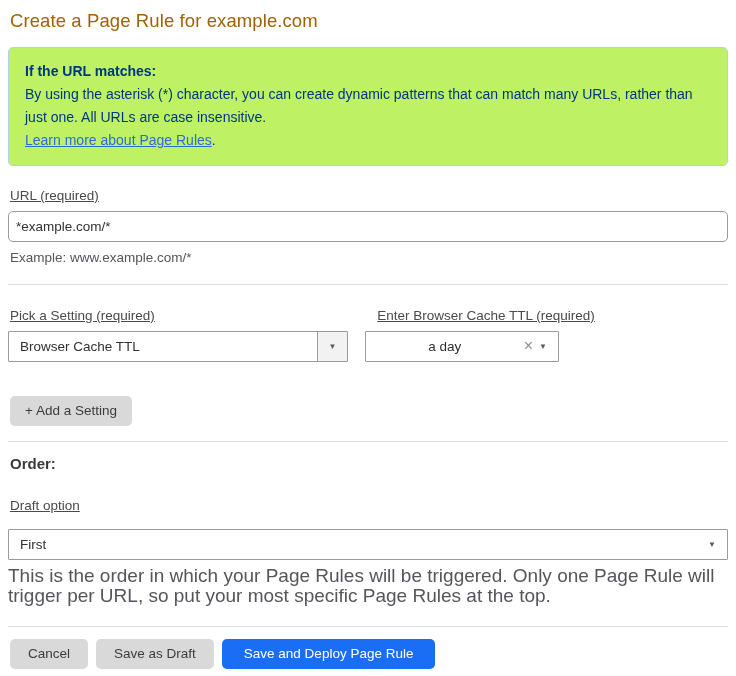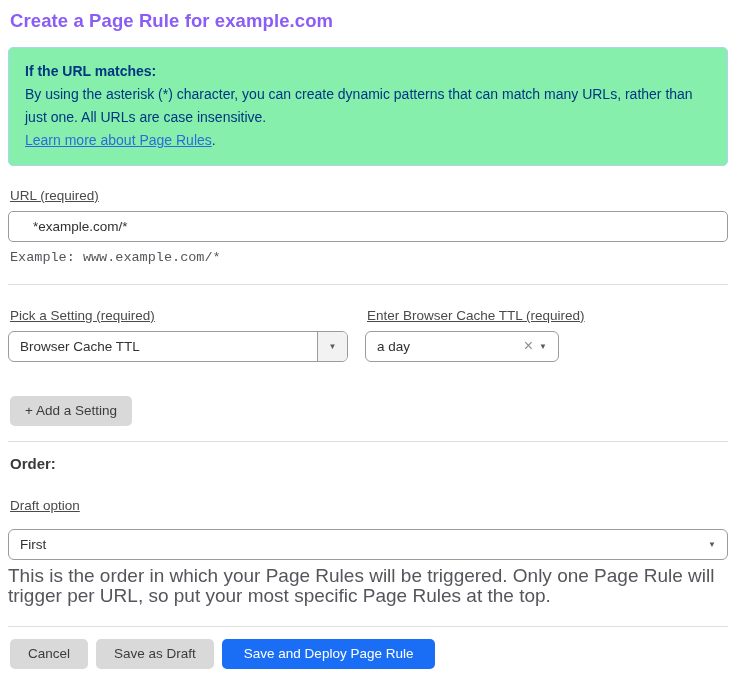--- a/index.html
+++ b/index.html
@@ -12,29 +12,29 @@
     font-family: "Liberation Sans", "DejaVu Sans", sans-serif;
     color: #313131;
     -webkit-font-smoothing: antialiased;
   }
   .page {
     padding: 8px 8px 0 8px;
     width: 736px;
   }
   .page-title {
     font-size: 18.5px;
-    font-weight: bold;
-    color: #8b5cf6;
+    font-weight: normal;
+    color: #a16207;
     margin: 2px 0 0 2px;
     letter-spacing: 0.1px;
   }
   
   .info-box {
     margin-top: 15px;
-    background: #86efac;
+    background: #bef264;
     border: 1px solid #b0d2f1;
     border-radius: 5px;
     padding: 12px 16px 13px 16px;
     color: #003682;
     font-size: 14px;
     line-height: 23px;
   }
   .info-box .info-heading {
     font-weight: bold;
   }
@@ -55,58 +55,57 @@
     display: block;
     width: 720px;
     height: 31px;
     margin-top: 8px;
     border: 1px solid #9a9aa0;
     border-radius: 5px;
     background: #ffffff;
     font-family: "Liberation Sans", "DejaVu Sans", sans-serif;
     font-size: 13.5px;
     color: #313131;
-    padding: 0 24px;
+    padding: 0 7px;
     outline: none;
   }
   .help-text {
     margin-top: 7px;
     margin-left: 2px;
     font-size: 13.5px;
     color: #55555c;
     line-height: 18px;
-    font-family: Liberation Mono, monospace;
   }
   .divider {
     border: none;
     border-top: 1px solid #dedede;
     height: 0;
     width: 720px;
     margin-top: 17px;
   }
   .section-heading {
     font-size: 15px;
     font-weight: bold;
     color: #3a3a3a;
     margin: 13px 0 0 2px;
   }
   
   .settings-row {
     display: flex;
     margin-top: 23px;
   }
   .settings-col-1 { width: 357px; }
-  .settings-col-2 { width: 240px; }
+  .settings-col-2 { width: 240px; text-align: center; }
   .dropdown {
     display: flex;
     align-items: center;
     margin-top: 8px;
     height: 31px;
     border: 1px solid #9a9aa0;
-    border-radius: 6px;
+    border-radius: 1px;
     background: #ffffff;
     font-size: 13.5px;
     color: #313131;
     cursor: pointer;
     overflow: hidden;
   }
   .dropdown-setting { width: 340px; }
   .dropdown-ttl { width: 194px; }
   .dropdown .dd-value {
     flex: 1;

